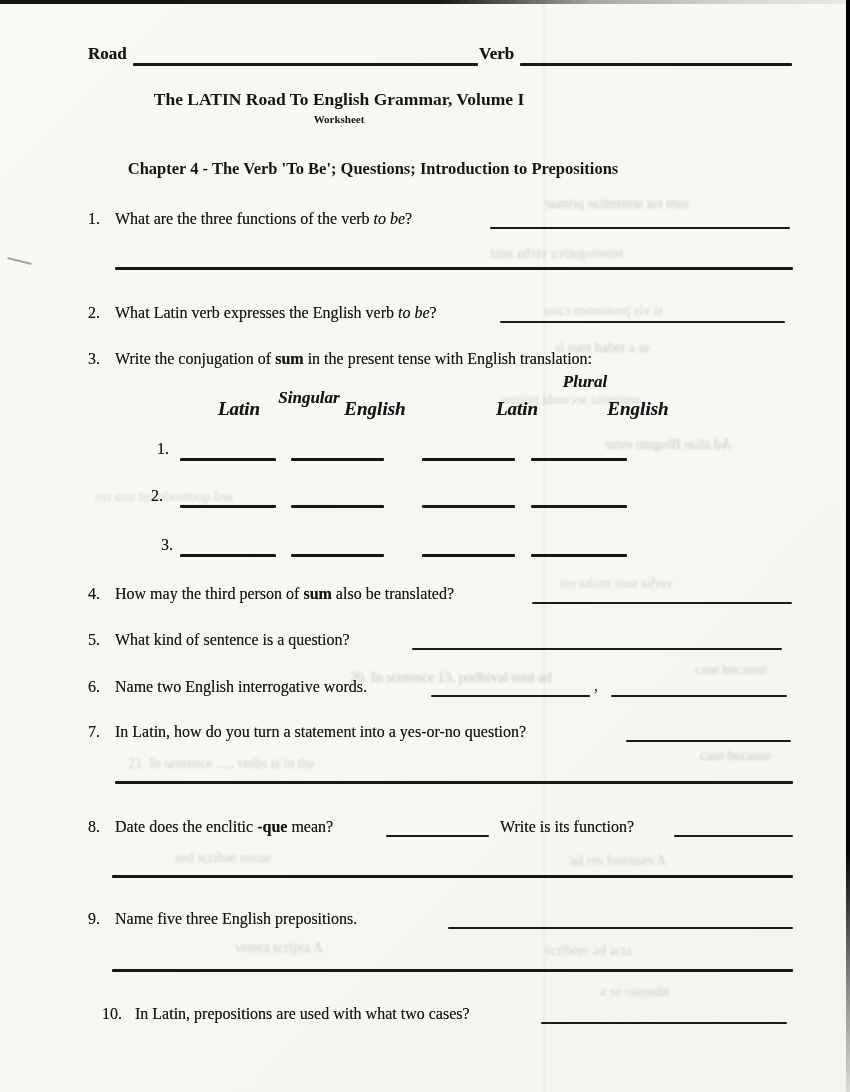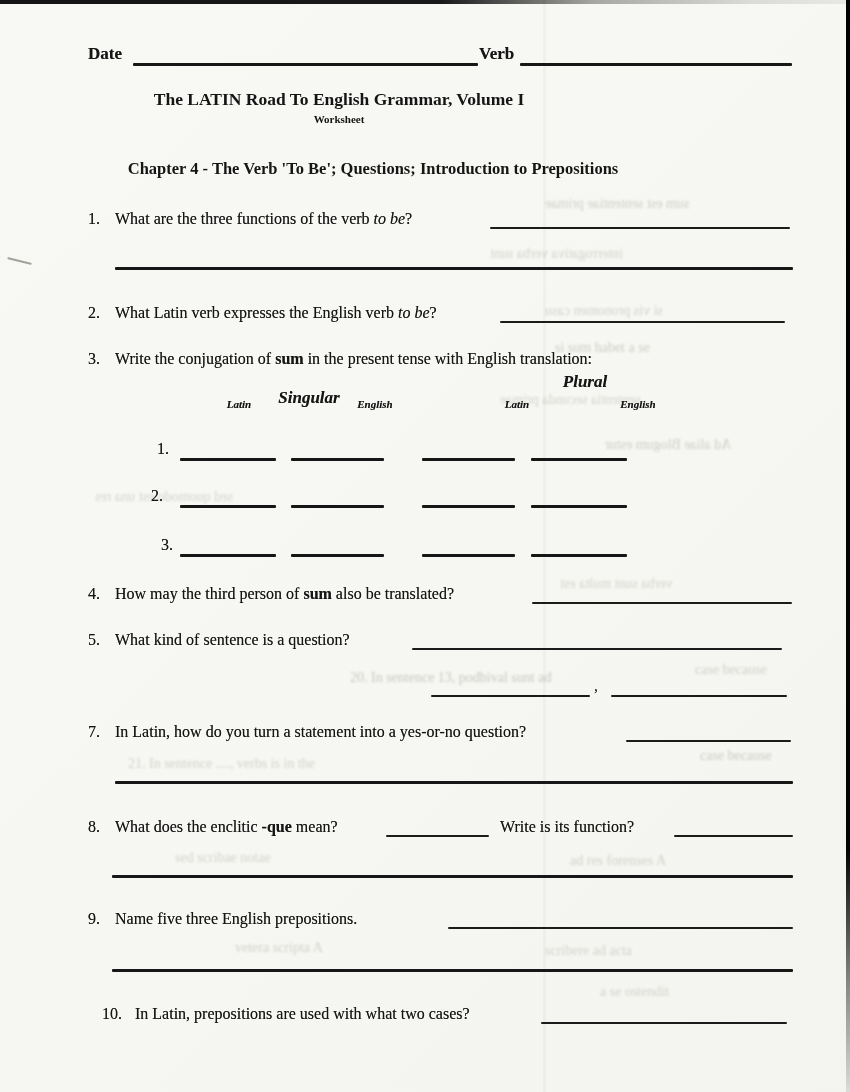--- a/index.html
+++ b/index.html
@@ -25,21 +25,21 @@
   .qnum-wide{display:inline-block;width:33px;}
   .it{font-style:italic;}
   .bd{font-weight:bold;}
   .label{position:absolute;font-size:17px;font-weight:bold;white-space:nowrap;text-shadow:0 0 .4px rgba(0,0,0,.5);}
   
   .ans{position:absolute;height:2px;background:#1b1b1b;border-radius:1px;}
   .ans.thick{height:3px;background:#171717;}
   .tbl-h{position:absolute;transform:translateX(-50%);font-style:italic;white-space:nowrap;
     text-shadow:0 0 .4px rgba(0,0,0,.5);}
   .tbl-h.big{font-size:17px;font-weight:bold;}
-  .tbl-h.small{font-size:11px;font-weight:bold;}
+  .tbl-h.small{font-size:19px;font-weight:bold;}
   .rownum{position:absolute;font-size:16px;text-shadow:0 0 .4px rgba(0,0,0,.55);}
   .conj-line{position:absolute;height:3px;background:#161616;border-radius:1px;}
   
   .ghost{position:absolute;font-size:14px;color:#9a9a93;white-space:nowrap;
     filter:blur(1.1px);opacity:.5;}
   .ghost.mir{transform:scaleX(-1);}
   .comma{position:absolute;font-size:16px;}
 </style>
 </head>
 <body>
@@ -62,21 +62,21 @@
   <div class="ghost" style="left:350px;top:670px;opacity:.5">20. In sentence 13, podbival sunt ad</div>
   <div class="ghost" style="left:695px;top:662px;opacity:.4">case because</div>
   <div class="ghost" style="left:128px;top:756px;opacity:.4">21. In sentence ...., verbs is in the</div>
   <div class="ghost" style="left:700px;top:748px;opacity:.45">case because</div>
   <div class="ghost" style="left:175px;top:850px;opacity:.38">sed scribae notae</div>
   <div class="ghost" style="left:570px;top:853px;opacity:.4">ad res forenses A</div>
   <div class="ghost" style="left:235px;top:940px;opacity:.4">vetera scripta A</div>
   <div class="ghost" style="left:545px;top:943px;opacity:.38">scribere ad acta</div>
   <div class="ghost" style="left:600px;top:984px;opacity:.38">a se ostendit</div>
 
-  <div class="label" style="left:88px;top:44px">Date</div>
+  <div class="label" style="left:88px;top:44px">Road</div>
   <div class="ans thick" style="left:133px;top:63px;width:345px"></div>
   <div class="label" style="left:479px;top:44px">Verb</div>
   <div class="ans thick" style="left:520px;top:63px;width:272px"></div>
 
   <div class="center-text" style="top:89px;font-size:17.5px">The LATIN Road To English Grammar, Volume I</div>
   <div class="center-text" style="top:113px;font-size:11px">Worksheet</div>
   <div class="center-text" style="top:159px;font-size:16.5px;padding-left:34px">Chapter 4 - The Verb 'To Be'; Questions; Introduction to Prepositions</div>
 
   <div class="q" style="left:88px;top:209px">
     <span class="qnum">1.</span><span>What are the three functions of the verb </span><span class="it">to be</span><span>?</span>
@@ -121,32 +121,35 @@
   <div class="q" style="left:88px;top:584px">
     <span class="qnum">4.</span><span>How may the third person of </span><span class="bd">sum</span><span> also be translated?</span>
   </div>
   <div class="ans" style="left:532px;top:602px;width:260px"></div>
 
   <div class="q" style="left:88px;top:630px">
     <span class="qnum">5.</span><span>What kind of sentence is a question?</span>
   </div>
   <div class="ans" style="left:412px;top:648px;width:370px"></div>
 
+  <div class="q" style="left:88px;top:677px">
+    <span class="qnum">6.</span><span>Name two English interrogative words.</span>
+  </div>
   <div class="ans" style="left:431px;top:695px;width:159px"></div>
   <div class="comma" style="left:594px;top:677px">,</div>
   <div class="ans" style="left:611px;top:695px;width:176px"></div>
 
   <div class="q" style="left:88px;top:722px">
     <span class="qnum">7.</span><span>In Latin, how do you turn a statement into a yes-or-no question?</span>
   </div>
   <div class="ans" style="left:626px;top:740px;width:165px"></div>
   <div class="ans thick" style="left:115px;top:781px;width:678px"></div>
 
   <div class="q" style="left:88px;top:817px">
-    <span class="qnum">8.</span><span>What does the enclitic </span><span class="bd">-que</span><span> mean?</span>
+    <span class="qnum">8.</span><span>Date does the enclitic </span><span class="bd">-que</span><span> mean?</span>
   </div>
   <div class="ans" style="left:386px;top:835px;width:103px"></div>
   <div class="q" style="left:500px;top:817px">
     <span>Write is its function?</span>
   </div>
   <div class="ans" style="left:674px;top:835px;width:119px"></div>
   <div class="ans thick" style="left:112px;top:875px;width:681px"></div>
 
   <div class="q" style="left:88px;top:909px">
     <span class="qnum">9.</span><span>Name five three English prepositions.</span>

